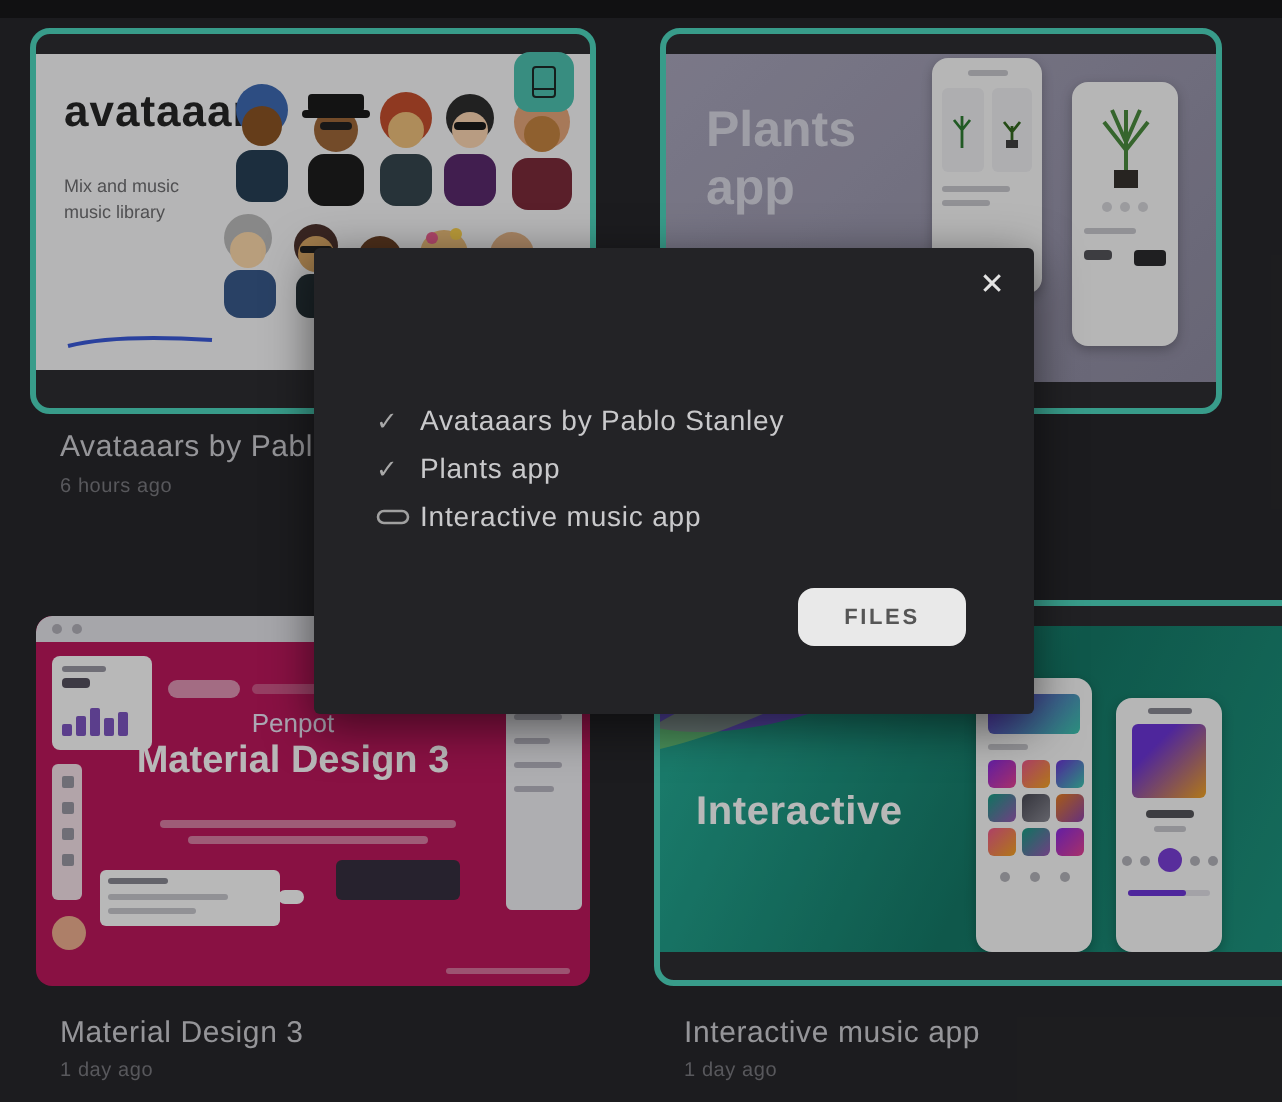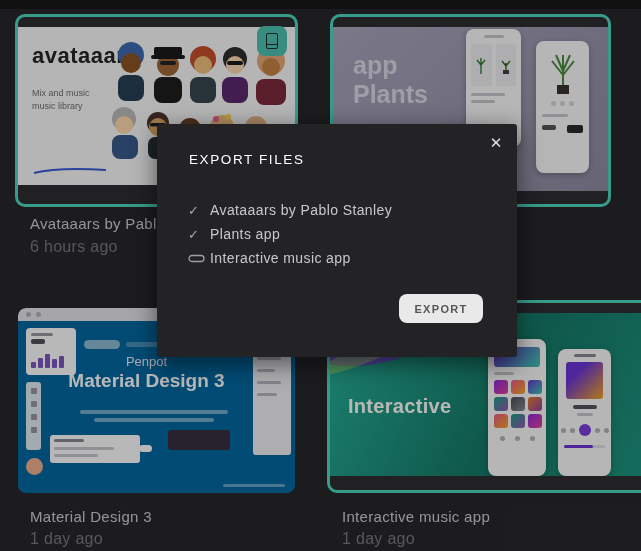--- a/index.html
+++ b/index.html
@@ -11,21 +11,21 @@
   }
   .top-strip { position:absolute; left:0; top:0; width:641px; height:9px; background:#18181a; z-index:1; }
 
   
   .card { position:absolute; border-radius:10px; background:#2f2f33; z-index:2; overflow:hidden; }
   .card.selected { border:3px solid #4ed8c0; }
   .card-inner { position:absolute; inset:0; }
   .thumb { position:absolute; left:0; right:0; overflow:hidden; }
 
   .file-name { position:absolute; font-size:15px; color:#cfcfd4; letter-spacing:.3px; z-index:2; white-space:nowrap; }
-  .file-time { position:absolute; font-size:16px; color:#7a7a80; letter-spacing:.3px; z-index:2; }
+  .file-time { position:absolute; font-size:10px; color:#7a7a80; letter-spacing:.3px; z-index:2; }
 
   
   #card1 { left:15px; top:14px; width:283px; height:193px; }
   #card1 .thumb { top:10px; height:158px; background:#fbfbfc; }
   .av-heading { position:absolute; left:14px; top:16px; font-size:22px; font-weight:bold; color:#262626; letter-spacing:.5px; }
   .av-tag { position:absolute; left:14px; top:60px; font-size:9px; color:#6f6f72; line-height:13px; }
   .crowd { position:absolute; right:0; top:0; }
   .badge { position:absolute; right:8px; top:9px; width:30px; height:30px; border-radius:8px;
            background:#4ec4b2; display:flex; align-items:center; justify-content:center; z-index:3; }
   .book-ic { width:12px; height:16px; border:1.6px solid #1e2a28; border-radius:2px; position:relative; }
@@ -34,21 +34,21 @@
   
   #card2 { left:330px; top:14px; width:281px; height:193px; }
   #card2 .thumb { top:10px; height:164px; background:linear-gradient(135deg,#aaa7bd 0%,#9couldnt 0) ; background:linear-gradient(135deg,#aaa7bd 0%,#908da3 100%); }
   .plants-title { position:absolute; left:20px; top:24px; font-size:25px; line-height:29px; font-weight:bold; color:#dcdbe6; }
   .phone { position:absolute; background:#fdfdfd; border-radius:8px; box-shadow:0 2px 6px rgba(0,0,0,.25); }
   .p-line { background:#c9c9cf; border-radius:2px; height:3px; }
   .plant-cell { background:#f1f1f4; border-radius:3px; display:flex; align-items:center; justify-content:center; }
   .p-btn-dark { background:#2b2b2e; border-radius:2px; }
 
   
-  #card3 { left:18px; top:308px; width:277px; height:185px; border-radius:8px; background:#0369a1; }
+  #card3 { left:18px; top:308px; width:277px; height:185px; border-radius:8px; background:#be185d; }
   .md-topbar { position:absolute; left:0; right:0; top:0; height:13px; background:#e7e6ec; border-radius:8px 8px 0 0; }
   .md-dot { position:absolute; top:4px; width:5px; height:5px; border-radius:50%; background:#b3b2ba; }
   .md-stats { position:absolute; left:8px; top:20px; width:50px; height:47px; background:#fff; border-radius:4px; padding:5px; }
   .md-bar-row { display:flex; align-items:flex-end; gap:2px; height:16px; margin-top:8px; }
   .md-bar { width:5px; background:#7e57c2; border-radius:1px; }
   .md-pill { position:absolute; left:66px; top:32px; width:36px; height:9px; background:rgba(255,255,255,.55); border-radius:5px; }
   .md-pill2 { position:absolute; left:108px; top:34px; width:70px; height:5px; background:rgba(255,255,255,.28); border-radius:3px; }
   .md-brand { position:absolute; left:0; right:20px; top:46px; text-align:center; font-size:13px; color:#efe9fa; }
   .md-head { position:absolute; left:0; right:20px; top:62px; text-align:center; font-size:19px; font-weight:bold; color:#ffffff; }
   .md-cap { position:absolute; height:4px; background:rgba(255,255,255,.45); border-radius:2px; }
@@ -155,22 +155,22 @@
     </div>
   </div>
 </div>
 <div class="file-name" style="left:30px; top:215px;">Avataaars by Pablo Stanley</div>
 <div class="file-time" style="left:30px; top:238px;">6 hours ago</div>
 
 <div class="card selected" id="card2">
   <div class="card-inner">
     <div class="thumb">
       <div class="plants-title">
+        <div>Plants</div>
         <div>app</div>
-        <div>Plants</div>
       </div>
       <div class="phone" style="left:133px; top:2px; width:55px; height:118px;">
         <div class="p-line" style="width:20px; margin:6px auto 0;"></div>
         <div style="display:flex; gap:4px; padding:6px 5px 0;">
           <div class="plant-cell" style="width:21px; height:42px;">
             <svg width="14" height="22" viewBox="0 0 14 22">
                 <path d="M7 20 L7 8 M7 11 L3 6 M7 11 L11 6 M7 8 L7 4" stroke="#2e7d32" stroke-width="1.4" fill="none"></path>
               </svg>
           </div>
           <div class="plant-cell" style="width:21px; height:42px;">
@@ -302,33 +302,32 @@
     </div>
   </div>
 </div>
 <div class="file-name" style="left:342px; top:508px;">Interactive music app</div>
 <div class="file-time" style="left:342px; top:530px;">1 day ago</div>
 
 <div class="backdrop"></div>
 
 <div class="modal">
   <div class="modal-close">✕</div>
-  <div class="modal-title">EXPORT FILES</div>
   <div class="modal-list">
     <div class="modal-item">
       <span class="item-ic">✓</span>
       <span class="item-label">Avataaars by Pablo Stanley</span>
     </div>
     <div class="modal-item">
       <span class="item-ic">✓</span>
       <span class="item-label">Plants app</span>
     </div>
     <div class="modal-item">
       <span class="item-ic">
         <svg width="17" height="9" viewBox="0 0 17 9">
             <rect x="1" y="1.5" width="15" height="6" rx="3" fill="none" stroke="#a0a0a0" stroke-width="1.3"></rect>
           </svg>
       </span>
       <span class="item-label">Interactive music app</span>
     </div>
   </div>
-  <button class="close-btn">EXPORT</button>
+  <button class="close-btn">FILES</button>
 </div>
 
 </body></html>

